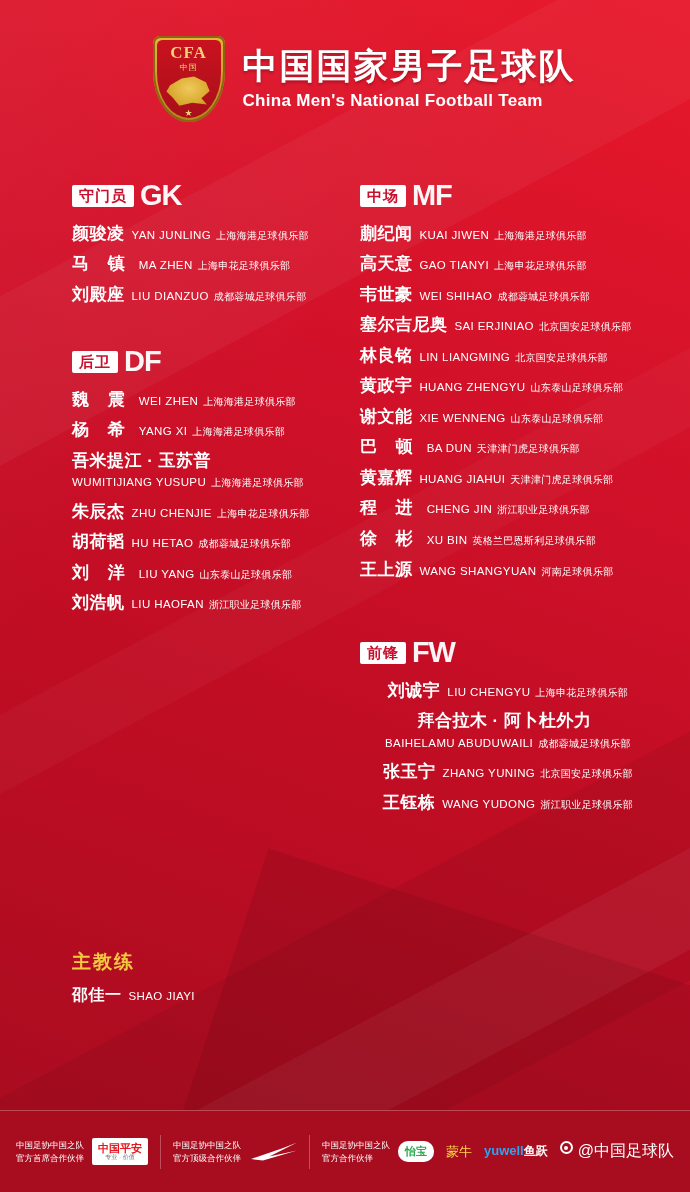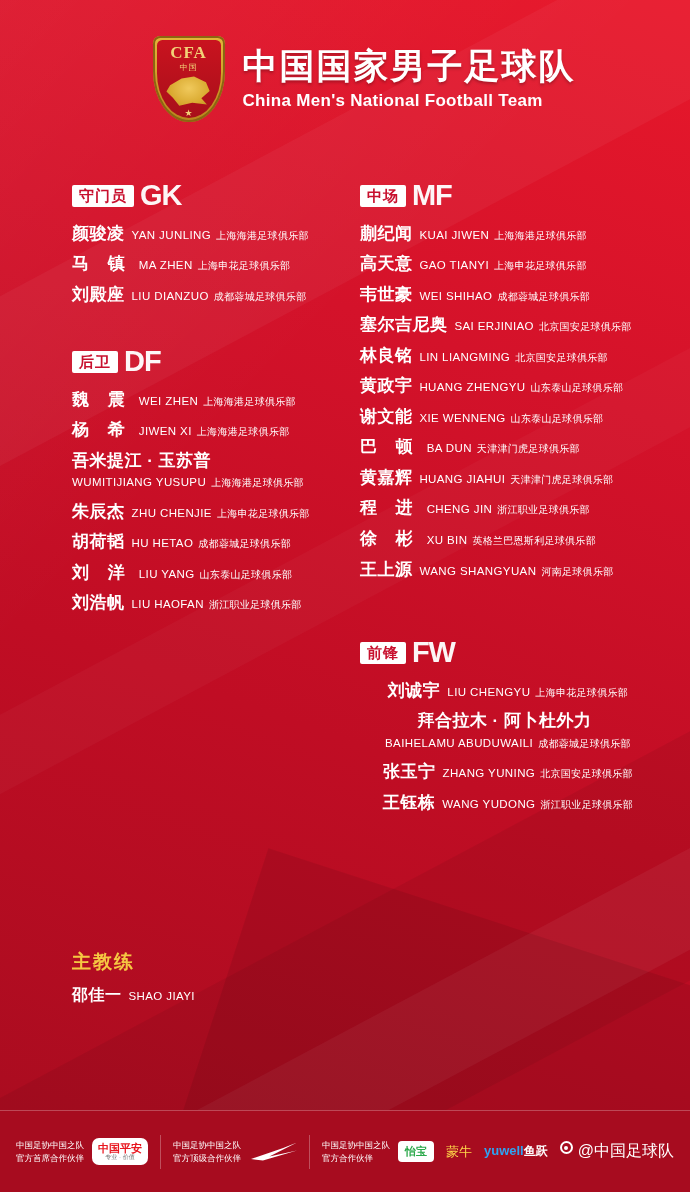--- a/index.html
+++ b/index.html
@@ -110,28 +110,28 @@
     position: absolute; left: 0; right: 0; bottom: 0; height: 82px;
     background: #a70c1f;
     border-top: 1px solid rgba(255,255,255,0.25);
     display: flex; align-items: center; padding: 0 16px;
   }
   .footer-group { display: flex; align-items: center; }
   .f-label { font-size: 8.5px; color: #ffffff; line-height: 1.5; white-space: nowrap; }
   .f-sep { width: 1px; height: 34px; background: rgba(255,255,255,0.28); margin: 0 12px; }
   .logo-pingan {
     background: #ffffff; color: #e8161f; font-weight: bold; font-size: 11px;
-    padding: 4px 6px; border-radius: 7px; line-height: 1.1; text-align: center;
+    padding: 4px 6px; border-radius: 2px; line-height: 1.1; text-align: center;
     margin-left: 8px;
   }
   .logo-pingan .sub { font-size: 6px; color: #777; font-weight: normal; display: block; }
   .logo-nike { margin-left: 10px; font-size: 26px; color: #ffffff; line-height: 1; }
   .swoosh { width: 46px; height: 18px; background: #fff;
     clip-path: polygon(0% 92%, 70% 30%, 100% 0%, 40% 78%, 100% 44%, 26% 100%); }
-  .logo-yili { background:#ffffff; border-radius: 4px; padding: 3px 7px; margin-left: 8px; display:flex; align-items:center; }
+  .logo-yili { background:#ffffff; border-radius: 10px; padding: 3px 7px; margin-left: 8px; display:flex; align-items:center; }
   .logo-yili span { font-size: 11px; font-weight: bold; color: #2aa84a; }
   .logo-mengniu { margin-left: 12px; font-size: 13px; font-weight: normal; color: #ffd94a; }
   .logo-yuwell { margin-left: 12px; font-size: 13px; font-weight: bold; color: #2ea3f2; }
   .logo-yuwell .cn { color: #ffffff; font-size: 12px; }
   .weibo {
     margin-left: auto; display: flex; align-items: flex-start; gap: 5px; color: #ffffff; font-size: 16px;
   }
   .weibo-eye { width: 13px; height: 13px; border-radius: 50%; border: 2px solid #fff; display:inline-block; position: relative;}
   .weibo-eye::after { content:''; position:absolute; width:4px;height:4px;background:#fff;border-radius:50%; left:2.5px; top:2.5px;}
 </style>
@@ -182,21 +182,21 @@
 
       <div class="group" style="margin-top:44px;">
         <div class="group-head">
           <span class="badge-cn">后卫</span>
           <span class="badge-en"><span>DF</span></span>
         </div>
         <div class="player">
           <span class="p-cn spaced">魏 震</span><span class="p-en">WEI ZHEN</span><span class="p-club">上海海港足球俱乐部</span>
         </div>
         <div class="player">
-          <span class="p-cn spaced">杨 希</span><span class="p-en">JIWEN XI</span><span class="p-club">上海海港足球俱乐部</span>
+          <span class="p-cn spaced">杨 希</span><span class="p-en">YANG XI</span><span class="p-club">上海海港足球俱乐部</span>
         </div>
         <div class="player stacked">
           <span class="p-cn">吾米提江 · 玉苏普</span>
           <span class="line2"><span class="p-en">WUMITIJIANG YUSUPU</span><span class="p-club">上海海港足球俱乐部</span></span>
         </div>
         <div class="player">
           <span class="p-cn">朱辰杰</span><span class="p-en">ZHU CHENJIE</span><span class="p-club">上海申花足球俱乐部</span>
         </div>
         <div class="player">
           <span class="p-cn">胡荷韬</span><span class="p-en">HU HETAO</span><span class="p-club">成都蓉城足球俱乐部</span>

